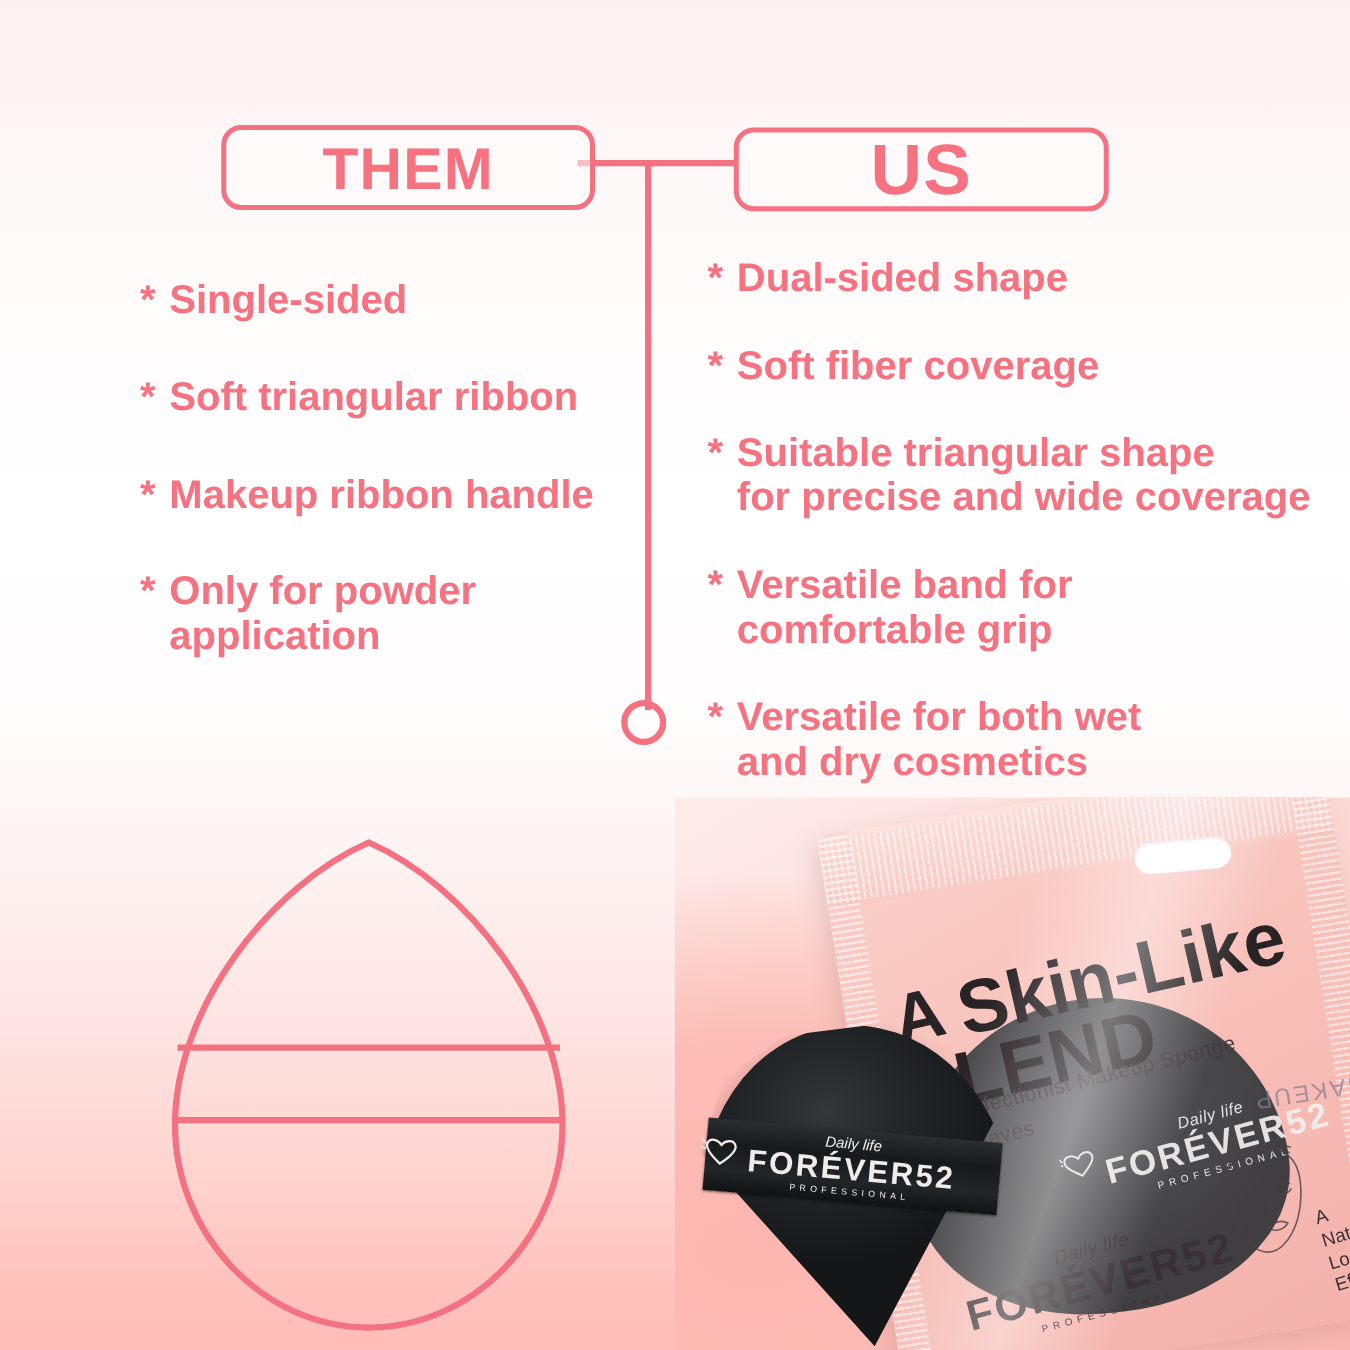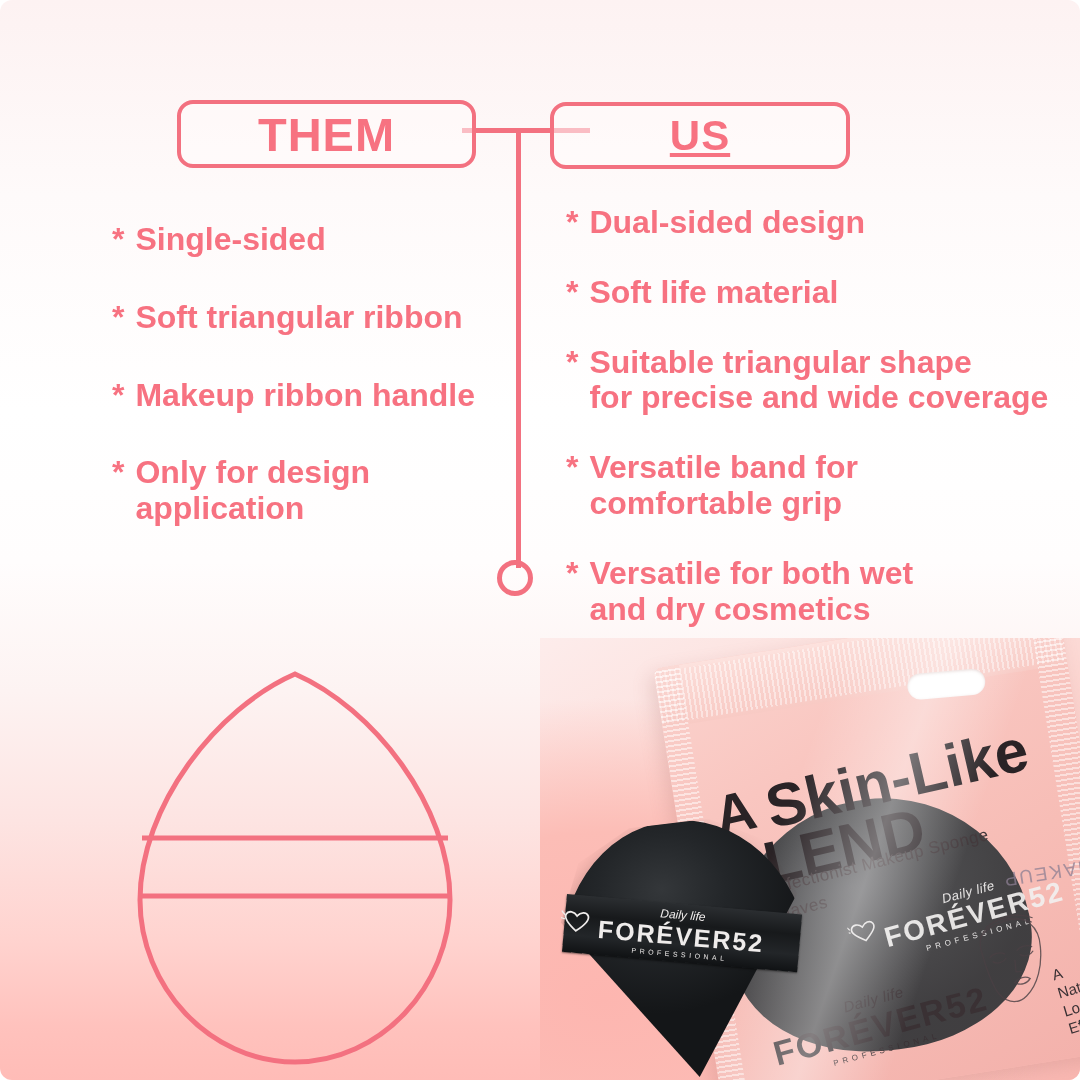--- a/index.html
+++ b/index.html
@@ -13,36 +13,35 @@
     background:linear-gradient(180deg,
       #fdf2f2 0%,
       #fefafa 18%,
       #ffffff 38%,
       #fffdfd 52%,
       #fdf3f2 64%,
       #fde4e2 76%,
       #ffd3cf 87%,
       #ffc2bd 95%,
       #ffbcb7 100%);
-    border-radius:12px;
   }
 
   
   .hdr-box{
     position:absolute;
     border:4px solid #f37180;
     border-radius:16px;
     background:rgba(255,252,252,0.55);
     display:flex;align-items:center;justify-content:center;
     color:#f77281;
     font-weight:bold;
     letter-spacing:1px;
   }
   #box-them{left:177px;top:100px;width:291px;height:60px;font-size:47px;}
-  #box-us{left:550px;top:102px;width:292px;height:59px;font-size:42px;text-decoration:underline;}
+  #box-us{left:587px;top:102px;width:292px;height:59px;font-size:57px;}
 
   
   .conn{position:absolute;background:#f37180;}
   #conn-h-left{left:462px;top:128px;width:62px;height:5px;}
   #conn-h-right{left:516px;top:128px;width:74px;height:5px;}
   #conn-v{left:516px;top:128px;width:5px;height:440px;}
   #conn-circle{
     position:absolute;left:497px;top:560px;width:36px;height:36px;
     border:5px solid #f37180;border-radius:50%;box-sizing:border-box;
     background:transparent;
@@ -209,33 +208,33 @@
     <div class="feat">
       <span class="star">*</span>
       <span class="txt">Soft triangular ribbon</span>
     </div>
     <div class="feat">
       <span class="star">*</span>
       <span class="txt">Makeup ribbon handle</span>
     </div>
     <div class="feat">
       <span class="star">*</span>
-      <span class="txt">Only for design
+      <span class="txt">Only for powder
  application</span>
     </div>
   </div>
 
   <div class="col" id="col-us">
     <div class="feat">
       <span class="star">*</span>
-      <span class="txt">Dual-sided design</span>
-    </div>
-    <div class="feat">
-      <span class="star">*</span>
-      <span class="txt">Soft life material</span>
+      <span class="txt">Dual-sided shape</span>
+    </div>
+    <div class="feat">
+      <span class="star">*</span>
+      <span class="txt">Soft fiber coverage</span>
     </div>
     <div class="feat">
       <span class="star">*</span>
       <span class="txt">Suitable triangular shape
  for precise and wide coverage</span>
     </div>
     <div class="feat">
       <span class="star">*</span>
       <span class="txt">Versatile band for
  comfortable grip</span>

